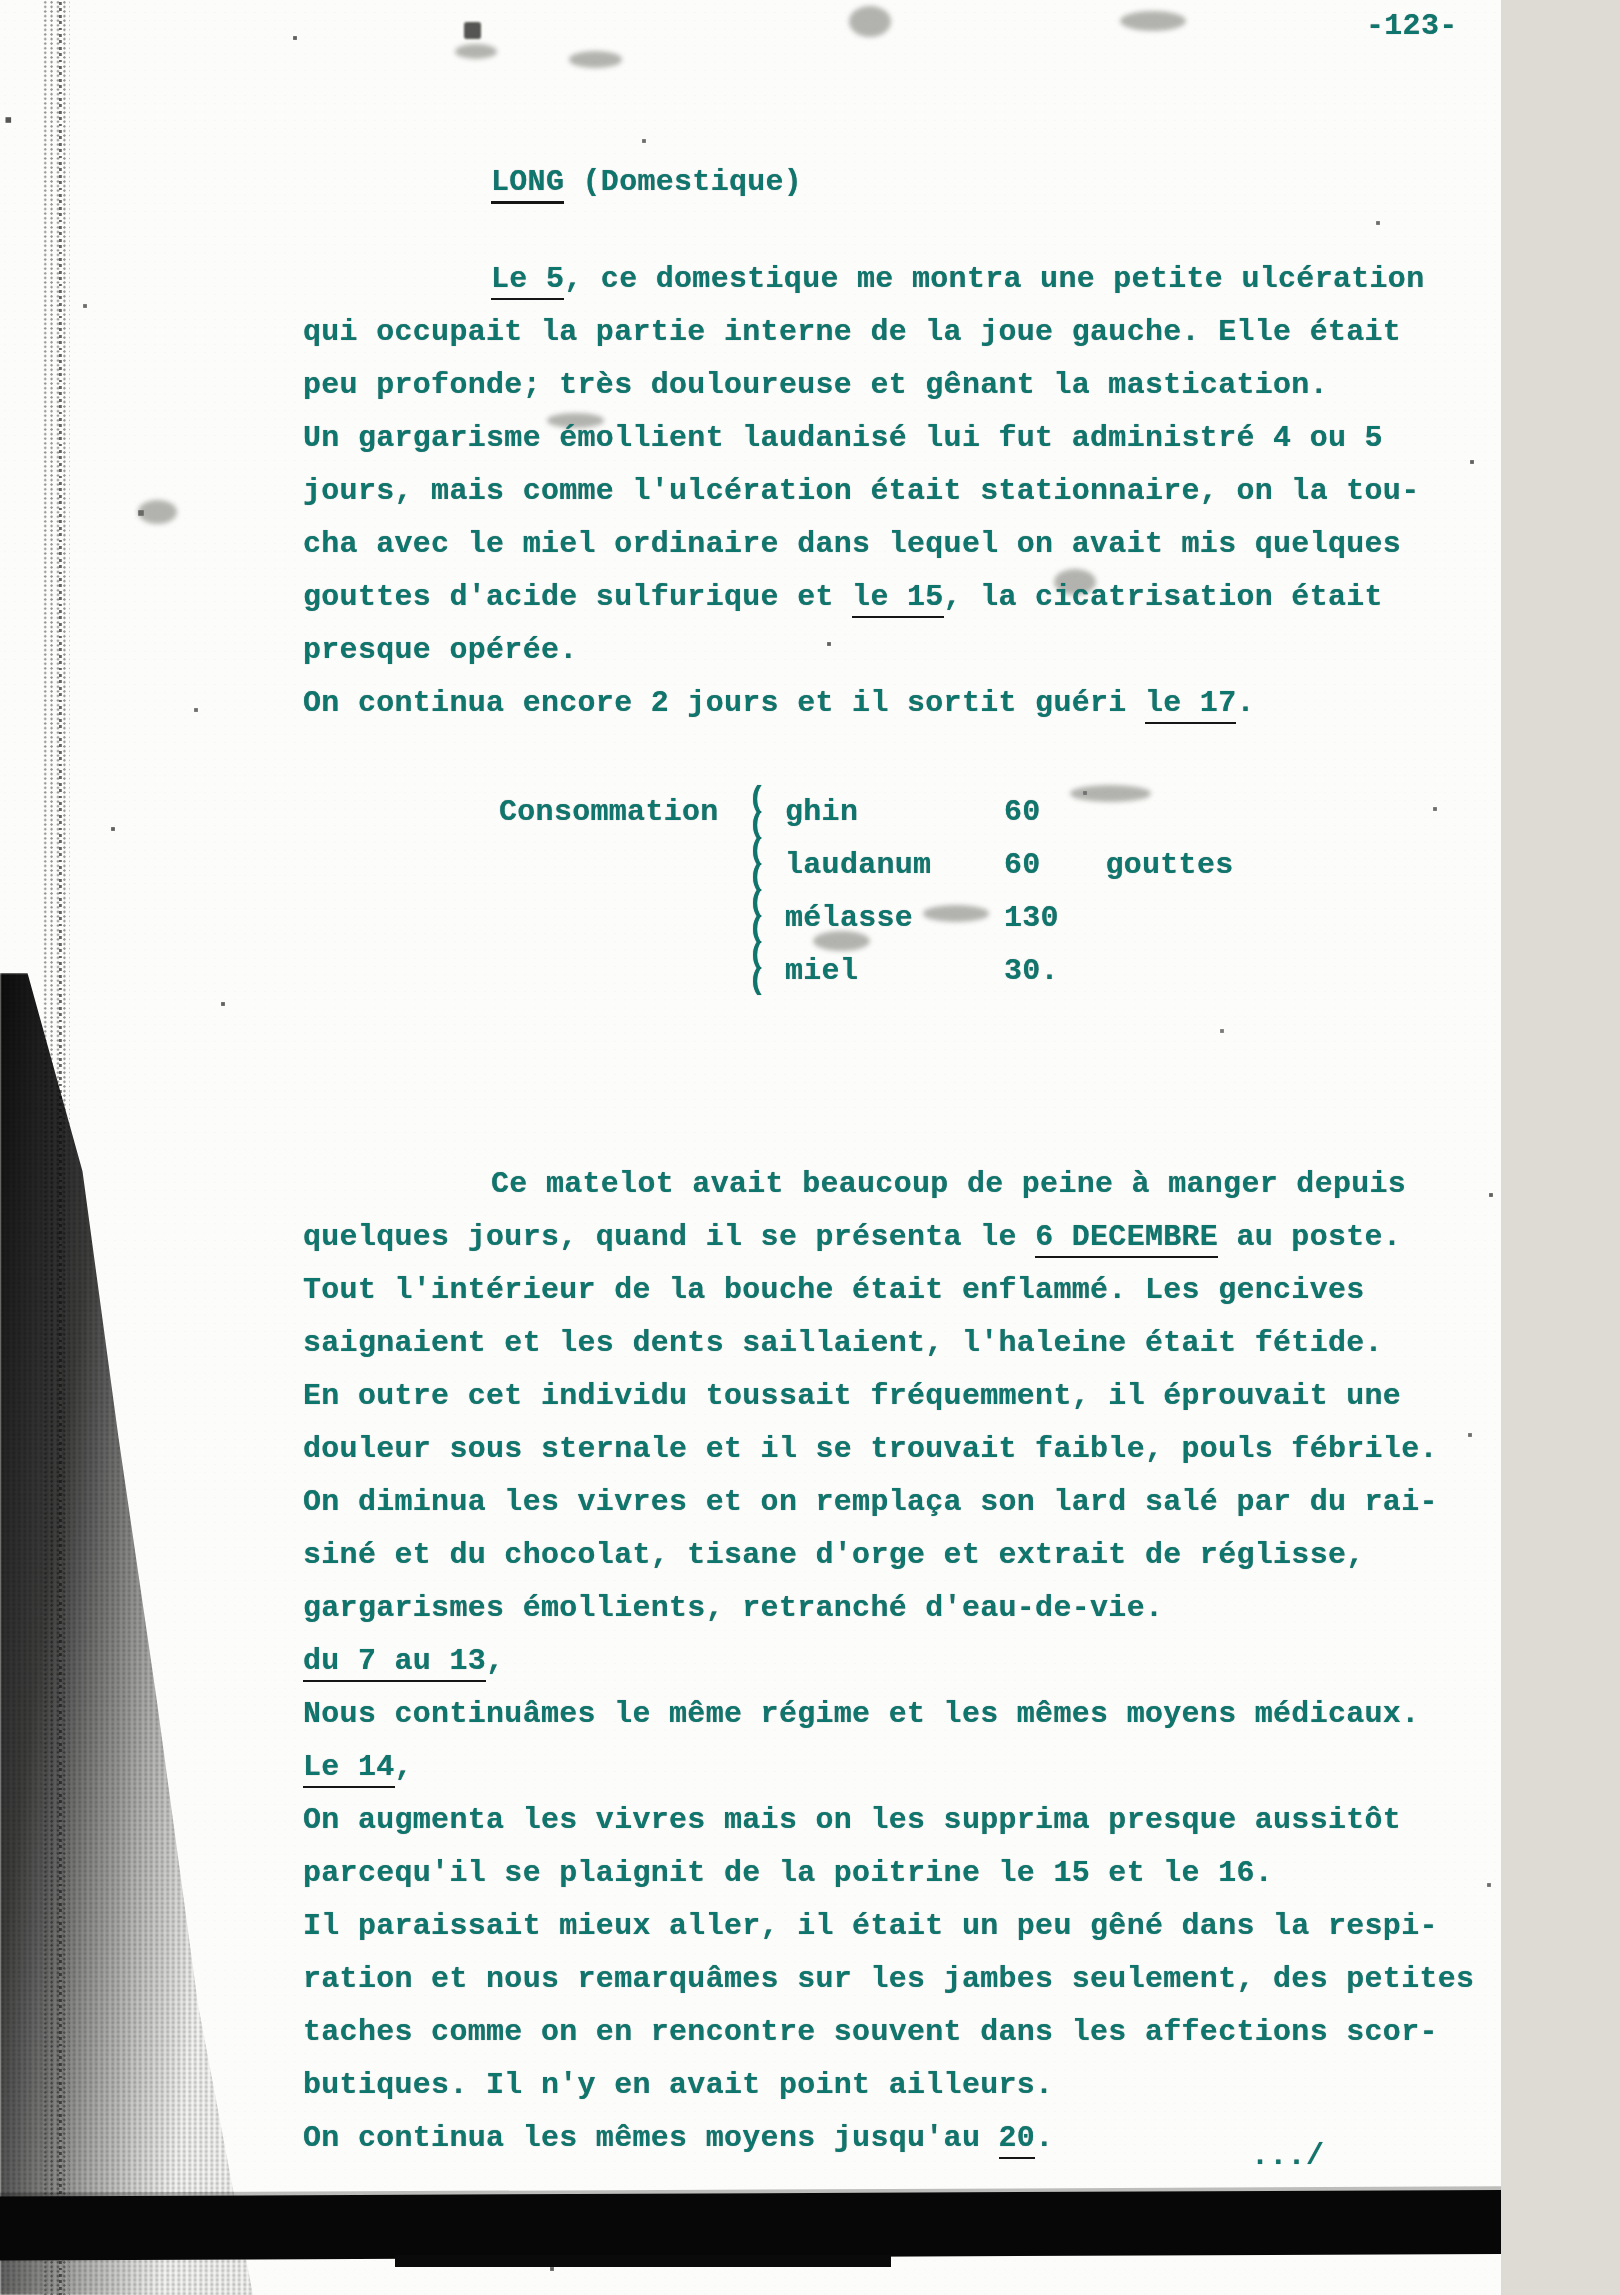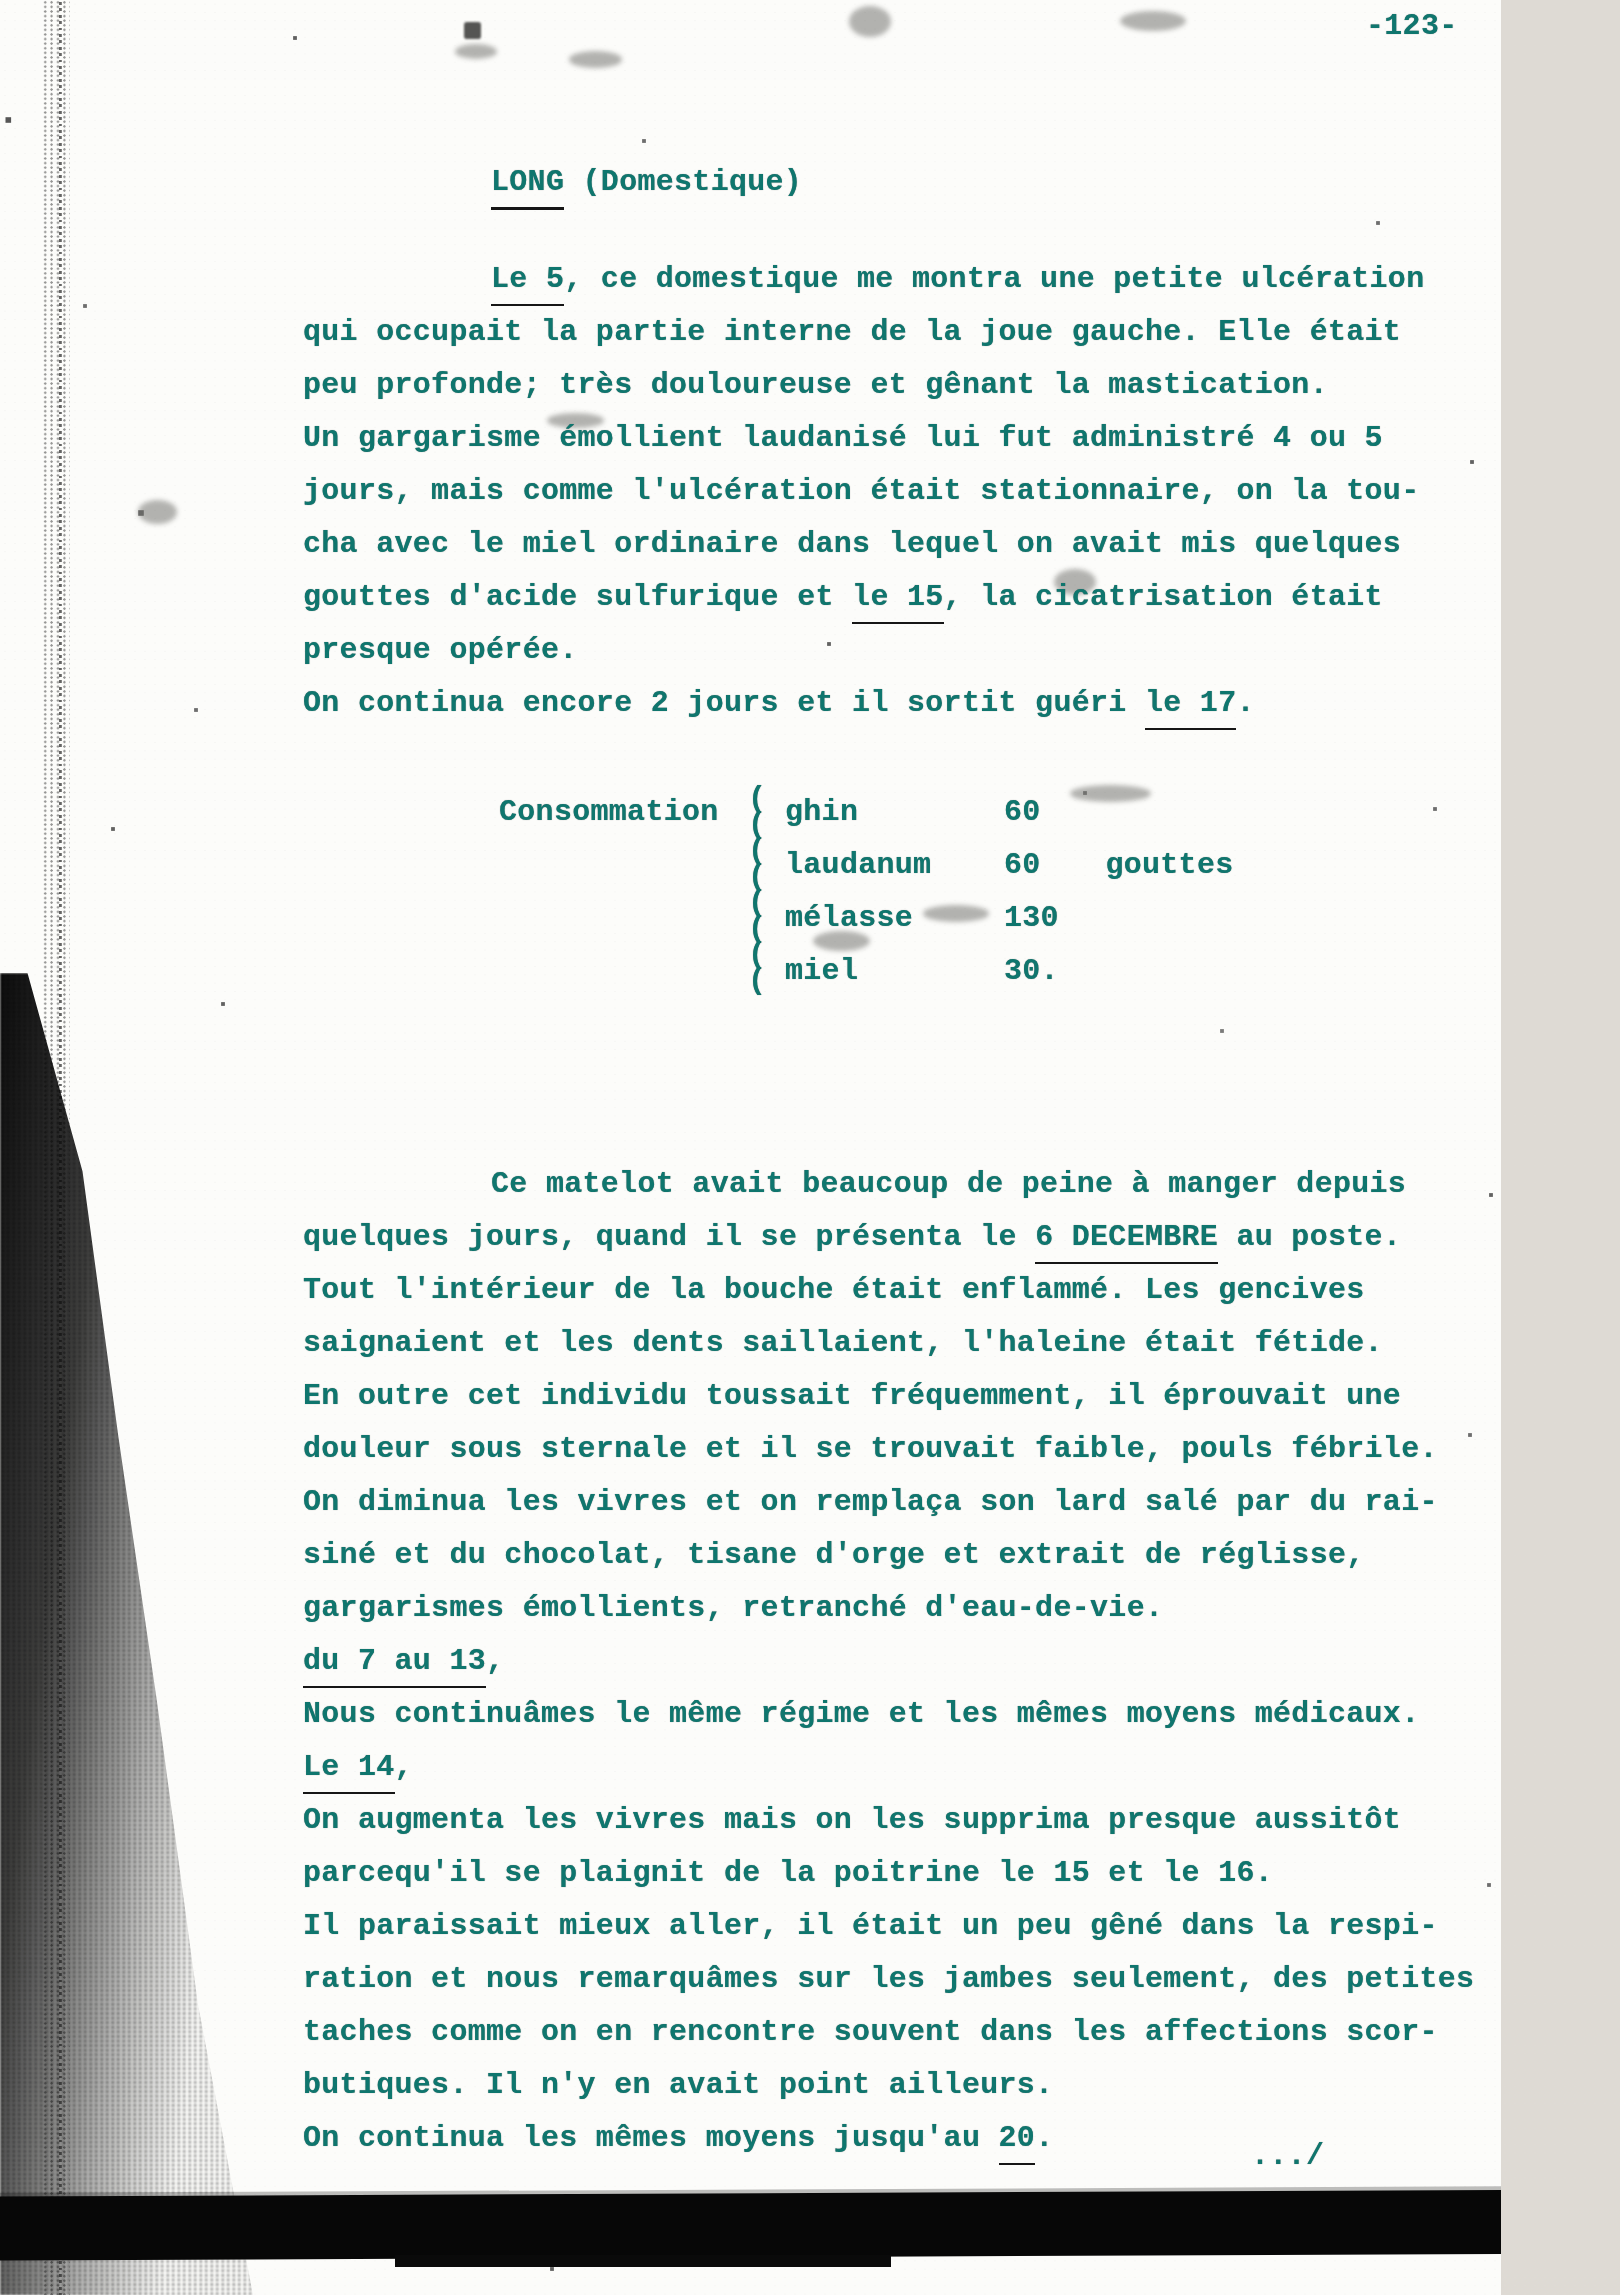--- a/index.html
+++ b/index.html
@@ -15,21 +15,21 @@
     background-image:radial-gradient(circle, rgba(0,0,0,.5) 0.6px, transparent 1px);
     background-size:10px 8.3px;opacity:.05;
   }
   .txt{
     position:absolute;white-space:pre;font-size:30px;font-weight:bold;
     line-height:53px;letter-spacing:0.3px;
     text-shadow:0 0 0.9px rgba(25,25,25,.55);
   }
   .tline{min-height:53px;}
   .indent{padding-left:188px;}
-  .u{border-bottom:2.8px solid #161616;padding-bottom:8px;}
+  .u{border-bottom:2.8px solid #161616;padding-bottom:2px;}
   .title .u{border-bottom-width:3.7px;}
   
   .c-name{display:inline-block;width:219px;}
   .c-qty{display:inline-block;width:83px;text-align:left;}
   .c-unit{margin-left:18.4px;text-align:right;}
   .brace{line-height:26px;}
   .brace div{height:26px;}
   
   .edge-left{
     position:absolute;left:42px;top:0;width:27.5px;height:2296px;

